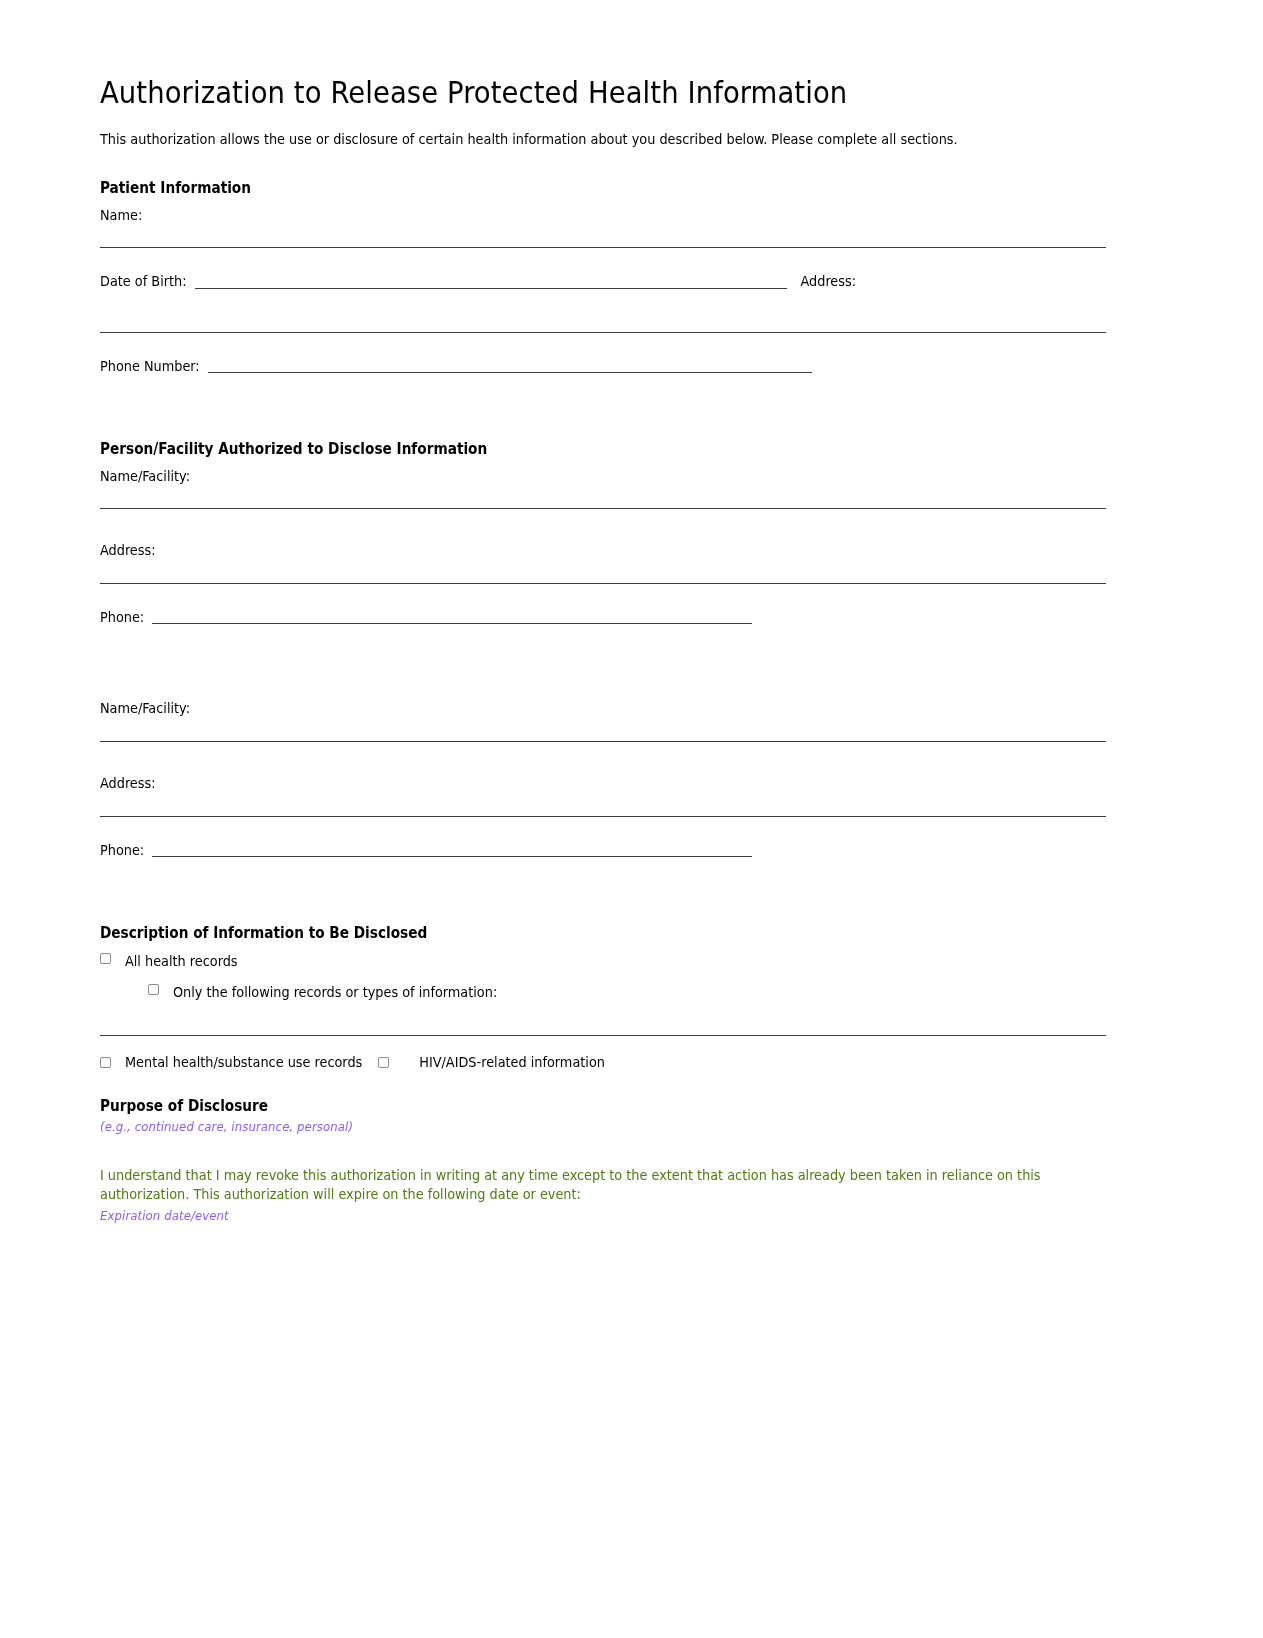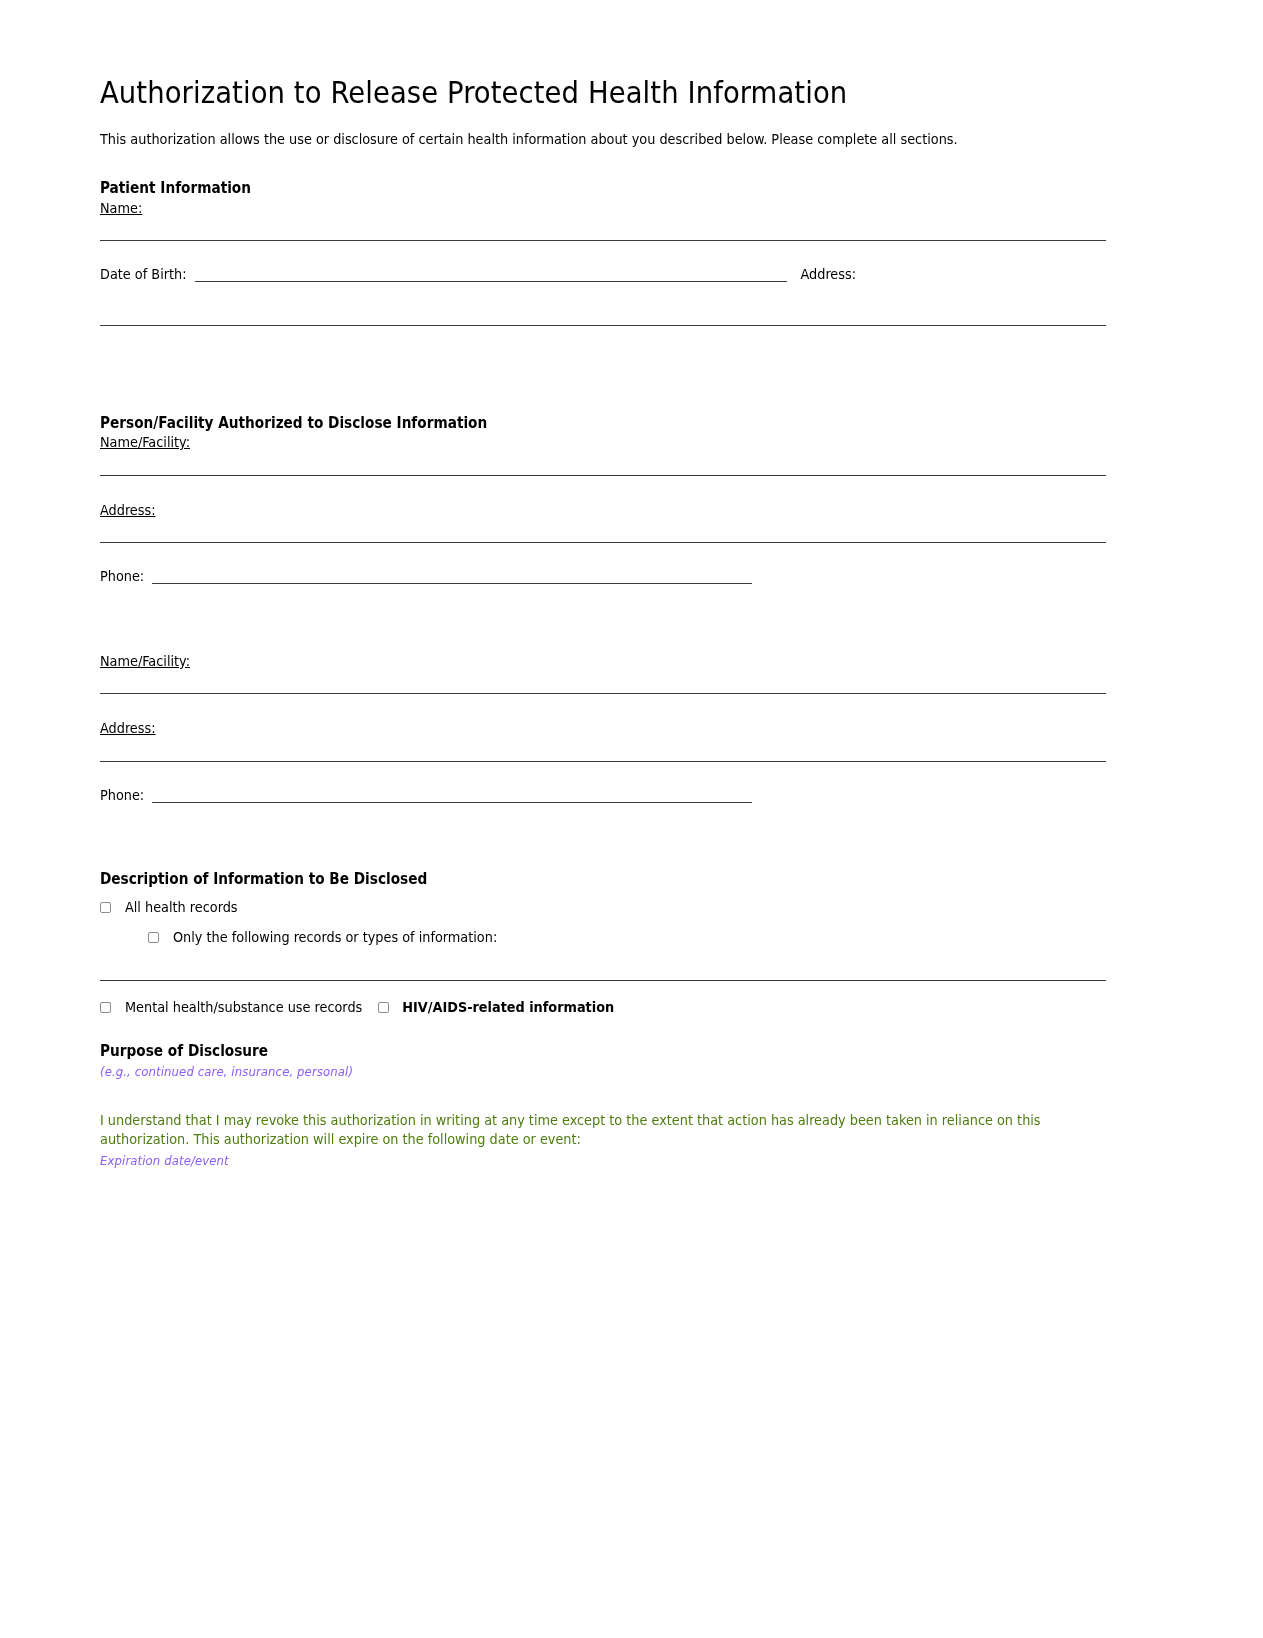--- a/index.html
+++ b/index.html
@@ -64,21 +64,21 @@
   
   .field-label {
     font-size: 14.3px;
     line-height: 1.3;
     color: #000;
     white-space: nowrap;
   }
 
   
   .stacked-field {
-    text-decoration: underline;
+    margin-top: 7px;
   }
   .stacked-field .rule {
     display: block;
     border-bottom: 1.4px solid #3a3a3a;
     height: 0;
     margin-top: 23px;
     width: 100%;
   }
 
   
@@ -101,21 +101,21 @@
   
   .rule-full {
     border-bottom: 1.4px solid #3a3a3a;
     height: 0;
     width: 100%;
   }
 
   
   .check-row {
     display: flex;
-    align-items: center;
+    align-items: flex-start;
     margin-top: 11px;
   }
   .check-row + .check-row { margin-top: 13px; margin-left: 48px; }
 
   .checkbox {
     width: 11px;
     height: 11px;
     min-width: 11px;
     border: 1px solid #8c8c8c;
     border-radius: 2px;
@@ -123,21 +123,21 @@
     box-sizing: border-box;
     display: inline-block;
   }
   .check-label {
     font-size: 14.3px;
     line-height: 1.2;
     margin-left: 14px;
     color: #000;
     white-space: nowrap;
   }
-  .check-label-2 { margin-left: 13px; font-weight: bold; }
+  .check-label-2 { margin-left: 30px; }
 
   .inline-checks {
     display: flex;
     align-items: center;
   }
   .inline-checks .gap { width: 16px; }
 
   
   .hint-field { margin-top: 4px; }
   .hint-text {
@@ -195,20 +195,24 @@
       <span class="field-label">Date of Birth:</span>
       <span class="rule-inline rule-w-dob"></span>
       <span class="field-label" style="margin-left:14px;">Address:</span>
     </div>
 
     <div class="spacer-40"></div>
     <div class="rule-full"></div>
 
     <div class="spacer-24"></div>
 
+    <div class="inline-field">
+      <span class="field-label">Phone Number:</span>
+      <span class="rule-inline rule-w-phone"></span>
+    </div>
 
     <div class="spacer-40"></div>
     <div class="spacer-24"></div>
 
     <div class="section-heading">Person/Facility Authorized to Disclose Information</div>
 
     <div class="stacked-field">
       <span class="field-label">Name/Facility:</span>
       <span class="rule"></span>
     </div>

